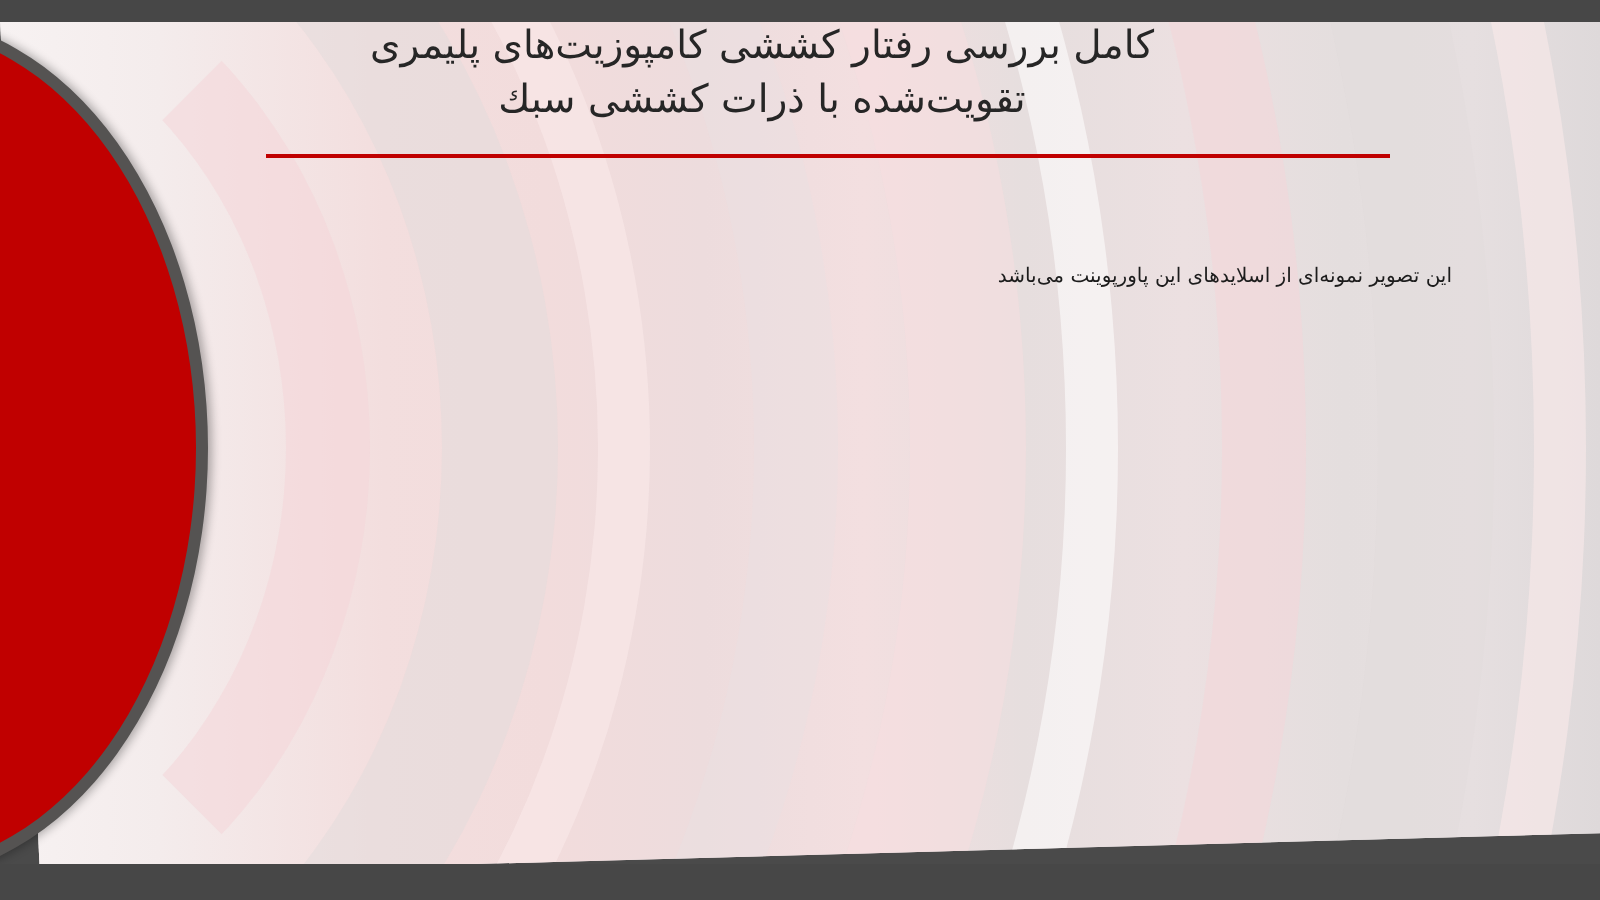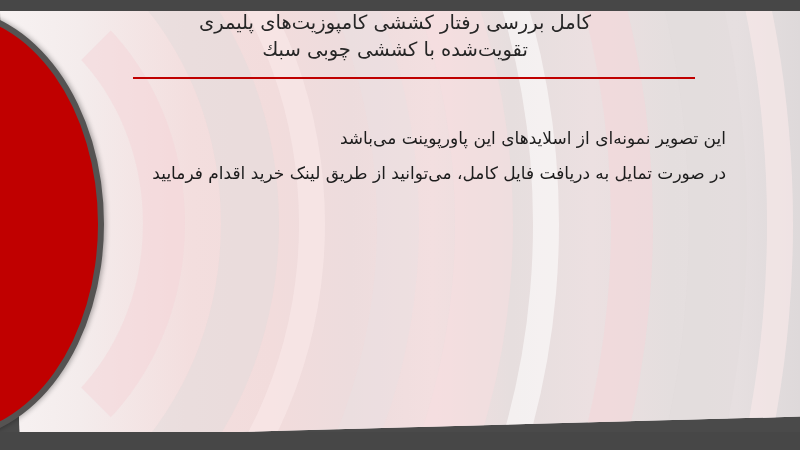--- a/index.html
+++ b/index.html
@@ -92,21 +92,21 @@
     background: #c00000;
     border: 6px solid #555352;
     box-sizing: border-box;
     z-index: 20;
     box-shadow: 2px 0 5px rgba(0,0,0,0.30);
   }
 
   
   .title-block {
     position: absolute;
-    right: 105px;
+    right: 119px;
     top: 9px;
     width: 600px;
     text-align: center;
     direction: rtl;
     z-index: 30;
   }
   .title-line {
     font-family: "DejaVu Sans", sans-serif;
     font-size: 19.5px;
     line-height: 27px;
@@ -129,21 +129,21 @@
     position: absolute;
     right: 74px;
     top: 121px;
     width: 640px;
     direction: rtl;
     text-align: right;
     z-index: 30;
   }
   .body-line {
     font-family: "DejaVu Sans", sans-serif;
-    font-size: 17px;
+    font-size: 10px;
     line-height: 35px;
     color: #1c1c1c;
     white-space: nowrap;
   }
 </style>
 </head>
 <body>
 
 <div id="slide">
 
@@ -165,22 +165,21 @@
       </div>
   </div>
 
   <div class="band-top"></div>
   <div class="band-bottom"></div>
 
   <div class="red-shape"></div>
 
   <div class="title-block">
     <div class="title-line">کامل بررسی رفتار کششی کامپوزیت‌های پلیمری</div>
-    <div class="title-line">تقویت‌شده با کششی چوبی سبك</div>
+    <div class="title-line">تقویت‌شده با ذرات کششی سبك</div>
   </div>
   <div class="title-rule"></div>
 
   <div class="body-block">
     <div class="body-line">این تصویر نمونه‌ای از اسلایدهای این پاورپوینت می‌باشد</div>
-    <div class="body-line">در صورت تمایل به دریافت فایل کامل، می‌توانید از طریق لینک خرید اقدام فرمایید</div>
   </div>
 
 </div>
 
 </body></html>

